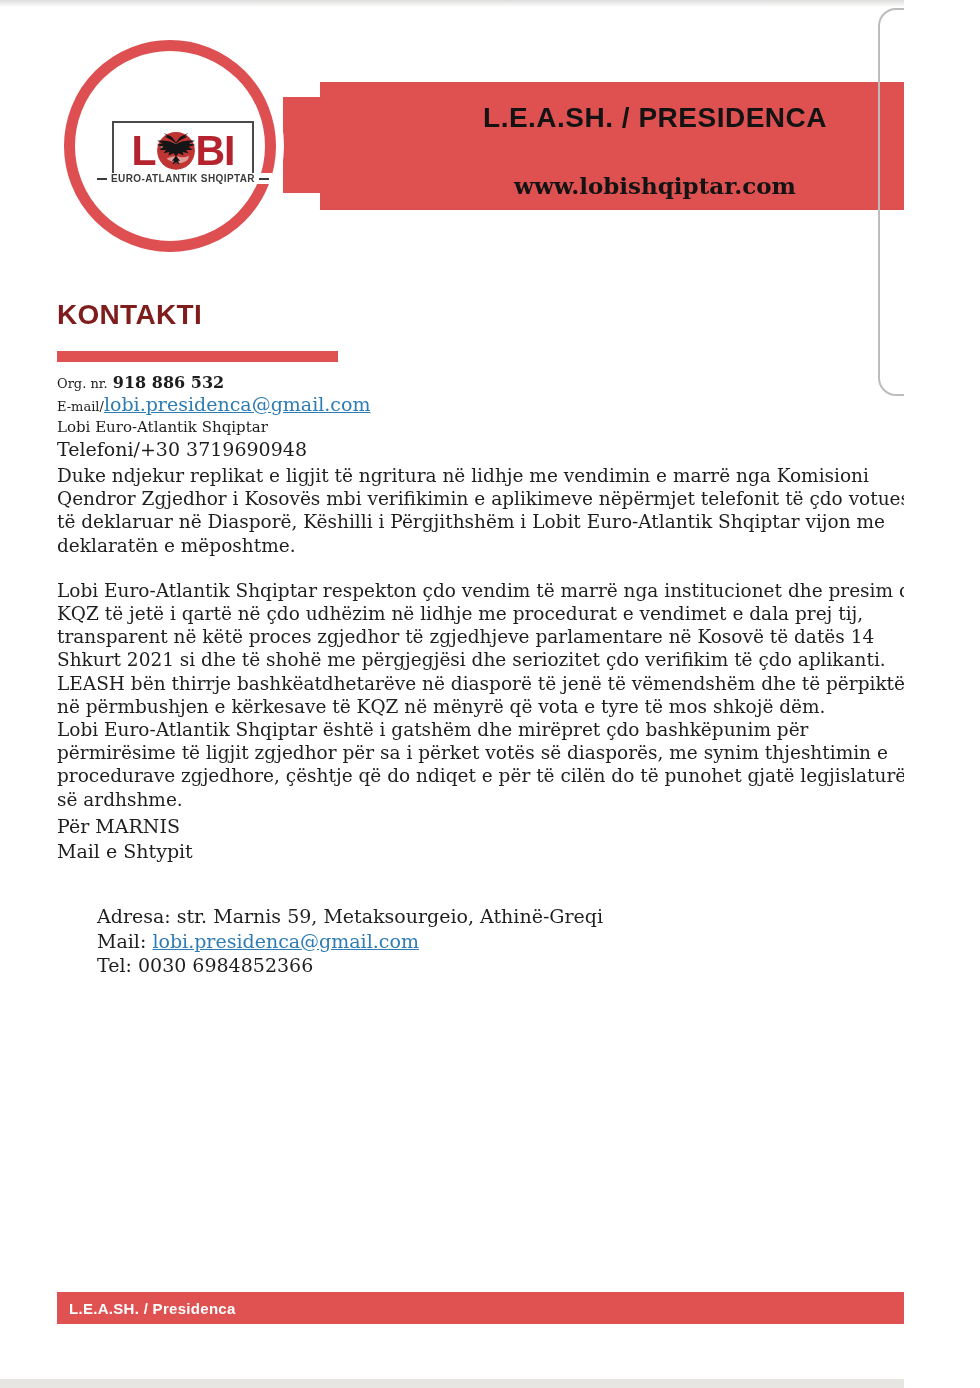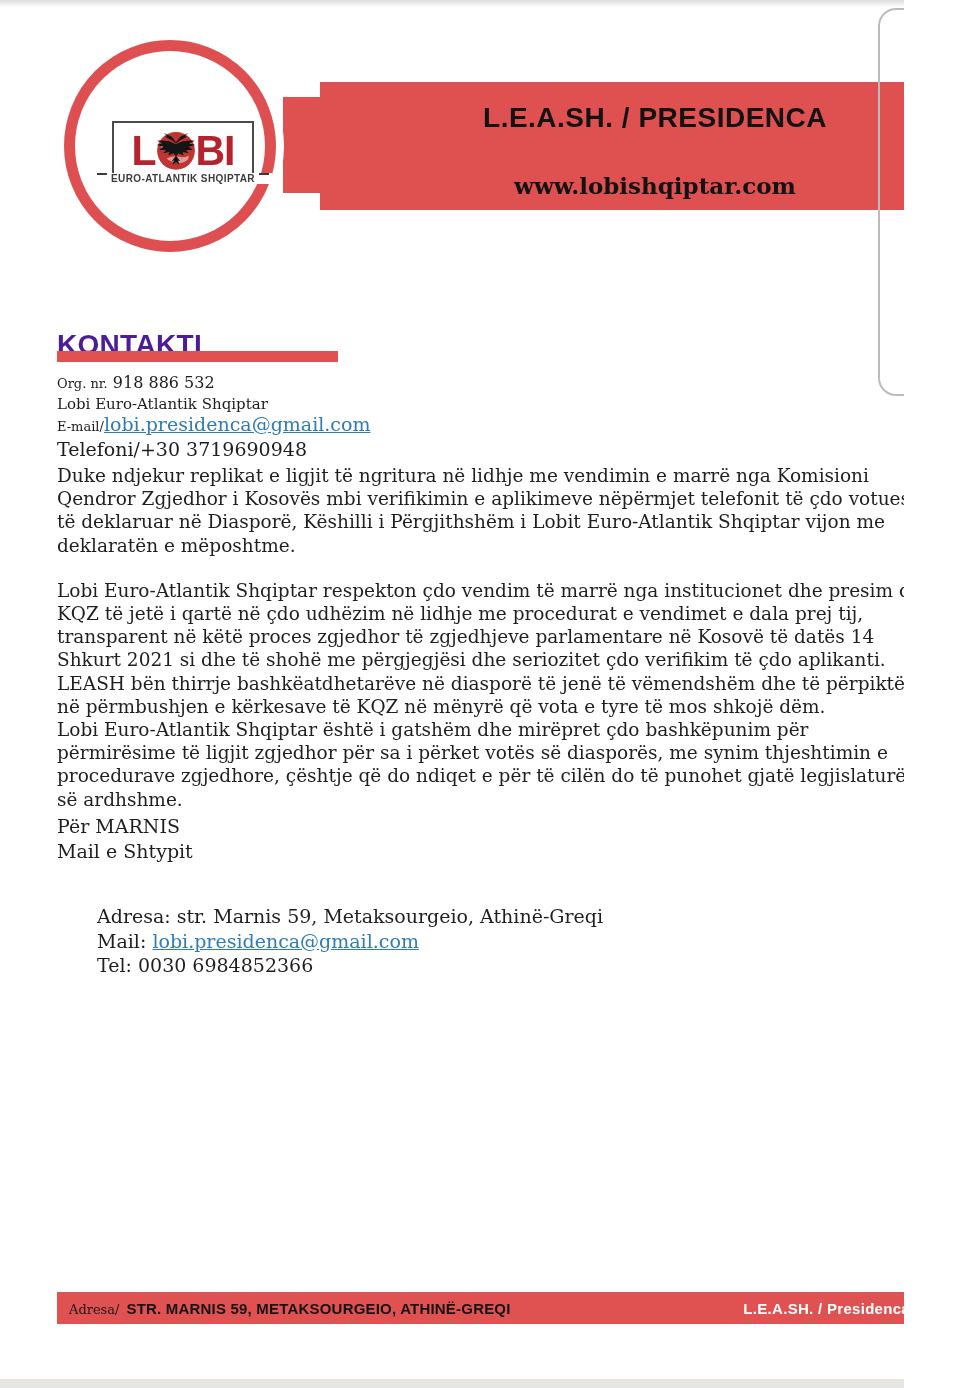--- a/index.html
+++ b/index.html
@@ -25,33 +25,33 @@
     background:#ffffff;border:11px solid #dd4f50;border-radius:50%;
     box-shadow:0 0 0 8px #ffffff;z-index:2;}
   .logo-box{position:absolute;left:112px;top:121px;width:142px;height:58px;
     background:#ffffff;border:2px solid #4a4a4a;z-index:3;box-sizing:border-box;
     display:flex;align-items:center;justify-content:center;}
   .logo-letters{display:flex;align-items:center;line-height:1;}
   .logo-letter{font-size:41px;font-weight:800;color:#b4232e;letter-spacing:-1px;
     transform:scaleY(1.05);}
   .globe-wrap{width:42px;height:42px;margin:0 -1px;position:relative;flex:none;}
   .logo-tagline{position:absolute;left:50%;bottom:-7px;transform:translateX(-50%);
-    background:#ffffff;padding:0 3px;display:flex;align-items:flex-start;gap:4px;
+    background:#ffffff;padding:0 3px;display:flex;align-items:center;gap:4px;
     white-space:nowrap;z-index:4;}
   .logo-tagline .txt{font-size:10px;font-weight:700;color:#3b3b3b;letter-spacing:.4px;}
   .logo-tagline .dash{width:10px;height:2px;background:#3b3b3b;}
 
   
-  .kontakti{position:absolute;left:57px;top:329px;font-size:28px;font-weight:800;
-    color:#4c1d95;letter-spacing:.3px;}
+  .kontakti{position:absolute;left:57px;top:299px;font-size:28px;font-weight:800;
+    color:#7f1d1d;letter-spacing:.3px;}
   .kontakti-bar{position:absolute;left:57px;top:351px;width:281px;height:11px;background:#e05252;}
   .contact{position:absolute;left:57px;top:373px;font-family:"DejaVu Serif",serif;line-height:20px;}
   .contact .row{white-space:nowrap;}
   .small-label{font-size:13px;color:#1d1d1d;}
-  .org-number{font-size:16px;font-weight:400;color:#1d1d1d;}
+  .org-number{font-size:16px;font-weight:700;color:#1d1d1d;}
   .org-name{font-size:15px;color:#1d1d1d;}
   .phone-line{font-size:19px;color:#1d1d1d;line-height:24px;}
   a.link{color:#2e7cb5;text-decoration:underline;font-size:19px;cursor:pointer;}
 
   
   .body-text{position:absolute;left:57px;top:464px;width:868px;
     font-family:"DejaVu Serif",serif;font-size:18.5px;line-height:23.2px;color:#1f1f1f;}
   .body-text p{margin:0;}
   .body-text p.gap-after{margin-bottom:22px;}
 
@@ -112,24 +112,24 @@
 
   <div class="kontakti">KONTAKTI</div>
   <div class="kontakti-bar"></div>
 
   <div class="contact">
     <div class="row">
       <span class="small-label">Org. nr.</span>
       <span class="org-number">918 886 532</span>
     </div>
     <div class="row">
-      <span class="org-name">Lobi Euro-Atlantik Shqiptar</span>
+      <span class="small-label">E-mail/</span><a class="link">lobi.presidenca@gmail.com</a>
     </div>
     <div class="row">
-      <span class="small-label">E-mail/</span><a class="link">lobi.presidenca@gmail.com</a>
+      <span class="org-name">Lobi Euro-Atlantik Shqiptar</span>
     </div>
     <div class="row phone-line">Telefoni/+30 3719690948</div>
   </div>
 
   <div class="body-text">
     <p class="gap-after">Duke ndjekur replikat e ligjit të ngritura në lidhje me vendimin e marrë nga Komisioni Qendror Zgjedhor i Kosovës mbi verifikimin e aplikimeve nëpërmjet telefonit të çdo votuesi të deklaruar në Diasporë, Këshilli i Përgjithshëm i Lobit Euro-Atlantik Shqiptar vijon me deklaratën e mëposhtme.</p>
     <p>Lobi Euro-Atlantik Shqiptar respekton çdo vendim të marrë nga institucionet dhe presim që KQZ të jetë i qartë në çdo udhëzim në lidhje me procedurat e vendimet e dala prej tij, transparent në këtë proces zgjedhor të zgjedhjeve parlamentare në Kosovë të datës 14 Shkurt 2021 si dhe të shohë me përgjegjësi dhe seriozitet çdo verifikim të çdo aplikanti.</p>
     <p>LEASH bën thirrje bashkëatdhetarëve në diasporë të jenë të vëmendshëm dhe të përpiktë në përmbushjen e kërkesave të KQZ në mënyrë që vota e tyre të mos shkojë dëm.</p>
     <p>Lobi Euro-Atlantik Shqiptar është i gatshëm dhe mirëpret çdo bashkëpunim për përmirësime të ligjit zgjedhor për sa i përket votës së diasporës, me synim thjeshtimin e procedurave zgjedhore, çështje që do ndiqet e për të cilën do të punohet gjatë legjislaturës së ardhshme.</p>
   </div>
@@ -141,22 +141,18 @@
 
   <div class="address">
     <div>Adresa: str. Marnis 59, Metaksourgeio, Athinë-Greqi</div>
     <div>
       <span>Mail: </span><a class="link">lobi.presidenca@gmail.com</a>
     </div>
     <div>Tel: 0030 6984852366</div>
   </div>
 
   <div class="footer-bar">
-    <div class="footer-left">
-      <span class="footer-adresa">Adresa/</span>
-      <span class="footer-street">STR. MARNIS 59, METAKSOURGEIO, ATHINË-GREQI</span>
-    </div>
     <div class="footer-right">L.E.A.SH. / Presidenca</div>
   </div>
 
   <div class="scroll-pill"></div>
   <div class="bottom-strip"></div>
 </div>
 
 </body></html>

